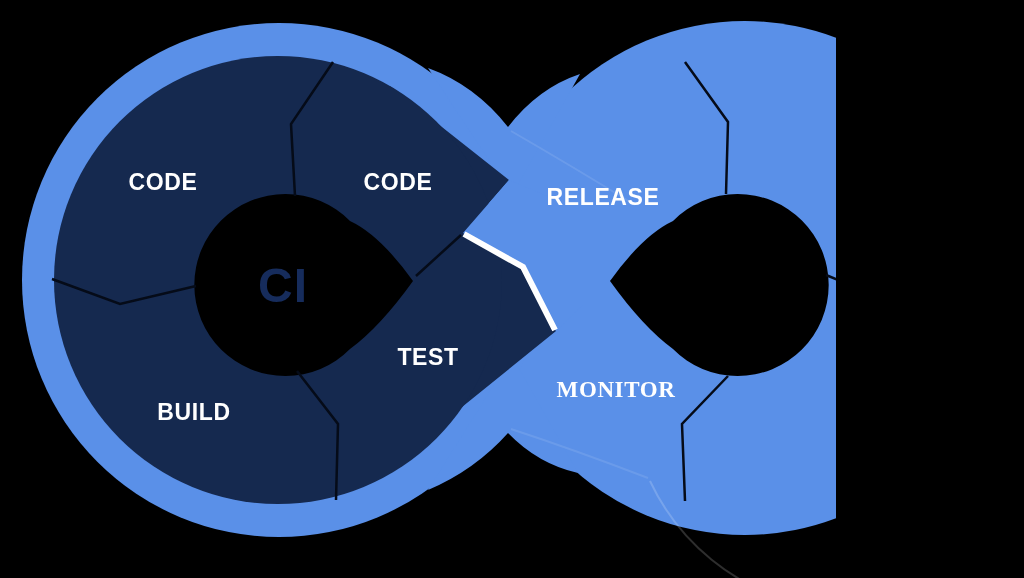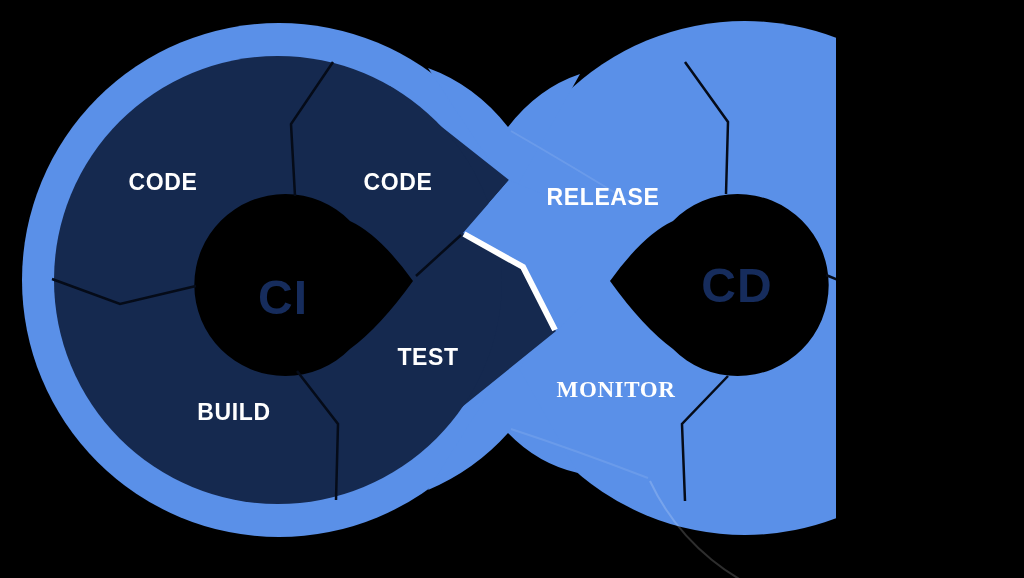--- a/index.html
+++ b/index.html
@@ -67,20 +67,19 @@
     <path d="M 610,281 Q 643,235 673,221 A 91 91 0 1 1 673,349 Q 643,327 610,281 Z" fill="#000000"></path>
 
     <path d="M 726,194 L 728,122 L 685,62
              M 826,275 L 895,304 L 965,281
              M 728,376 L 682,424 L 685,501" fill="none" stroke="#050B18" stroke-width="2.5"></path>
   </svg>
 
   <div class="seg-label" style="left:163px;top:182px;">CODE</div>
   <div class="seg-label" style="left:398px;top:182px;">CODE</div>
   <div class="seg-label" style="left:428px;top:357px;text-align:center;">TEST</div>
-  <div class="seg-label" style="left:194px;top:412px;margin-left:40px;">BUILD</div>
-  <div class="center-label" style="left:283px;top:285px;margin-top:12px;">CI</div>
+  <div class="seg-label" style="left:194px;top:412px;">BUILD</div>
+  <div class="center-label" style="left:283px;top:285px;">CI</div>
 
   <div class="seg-label" style="left:603px;top:197px;">RELEASE</div>
   <div class="seg-label" style="left:616px;top:390px;font-family:Liberation Serif, serif;">MONITOR</div>
-  <div class="center-label" style="left:737px;top:285px;">CD</div>
 
 </div>
 
 </body></html>

